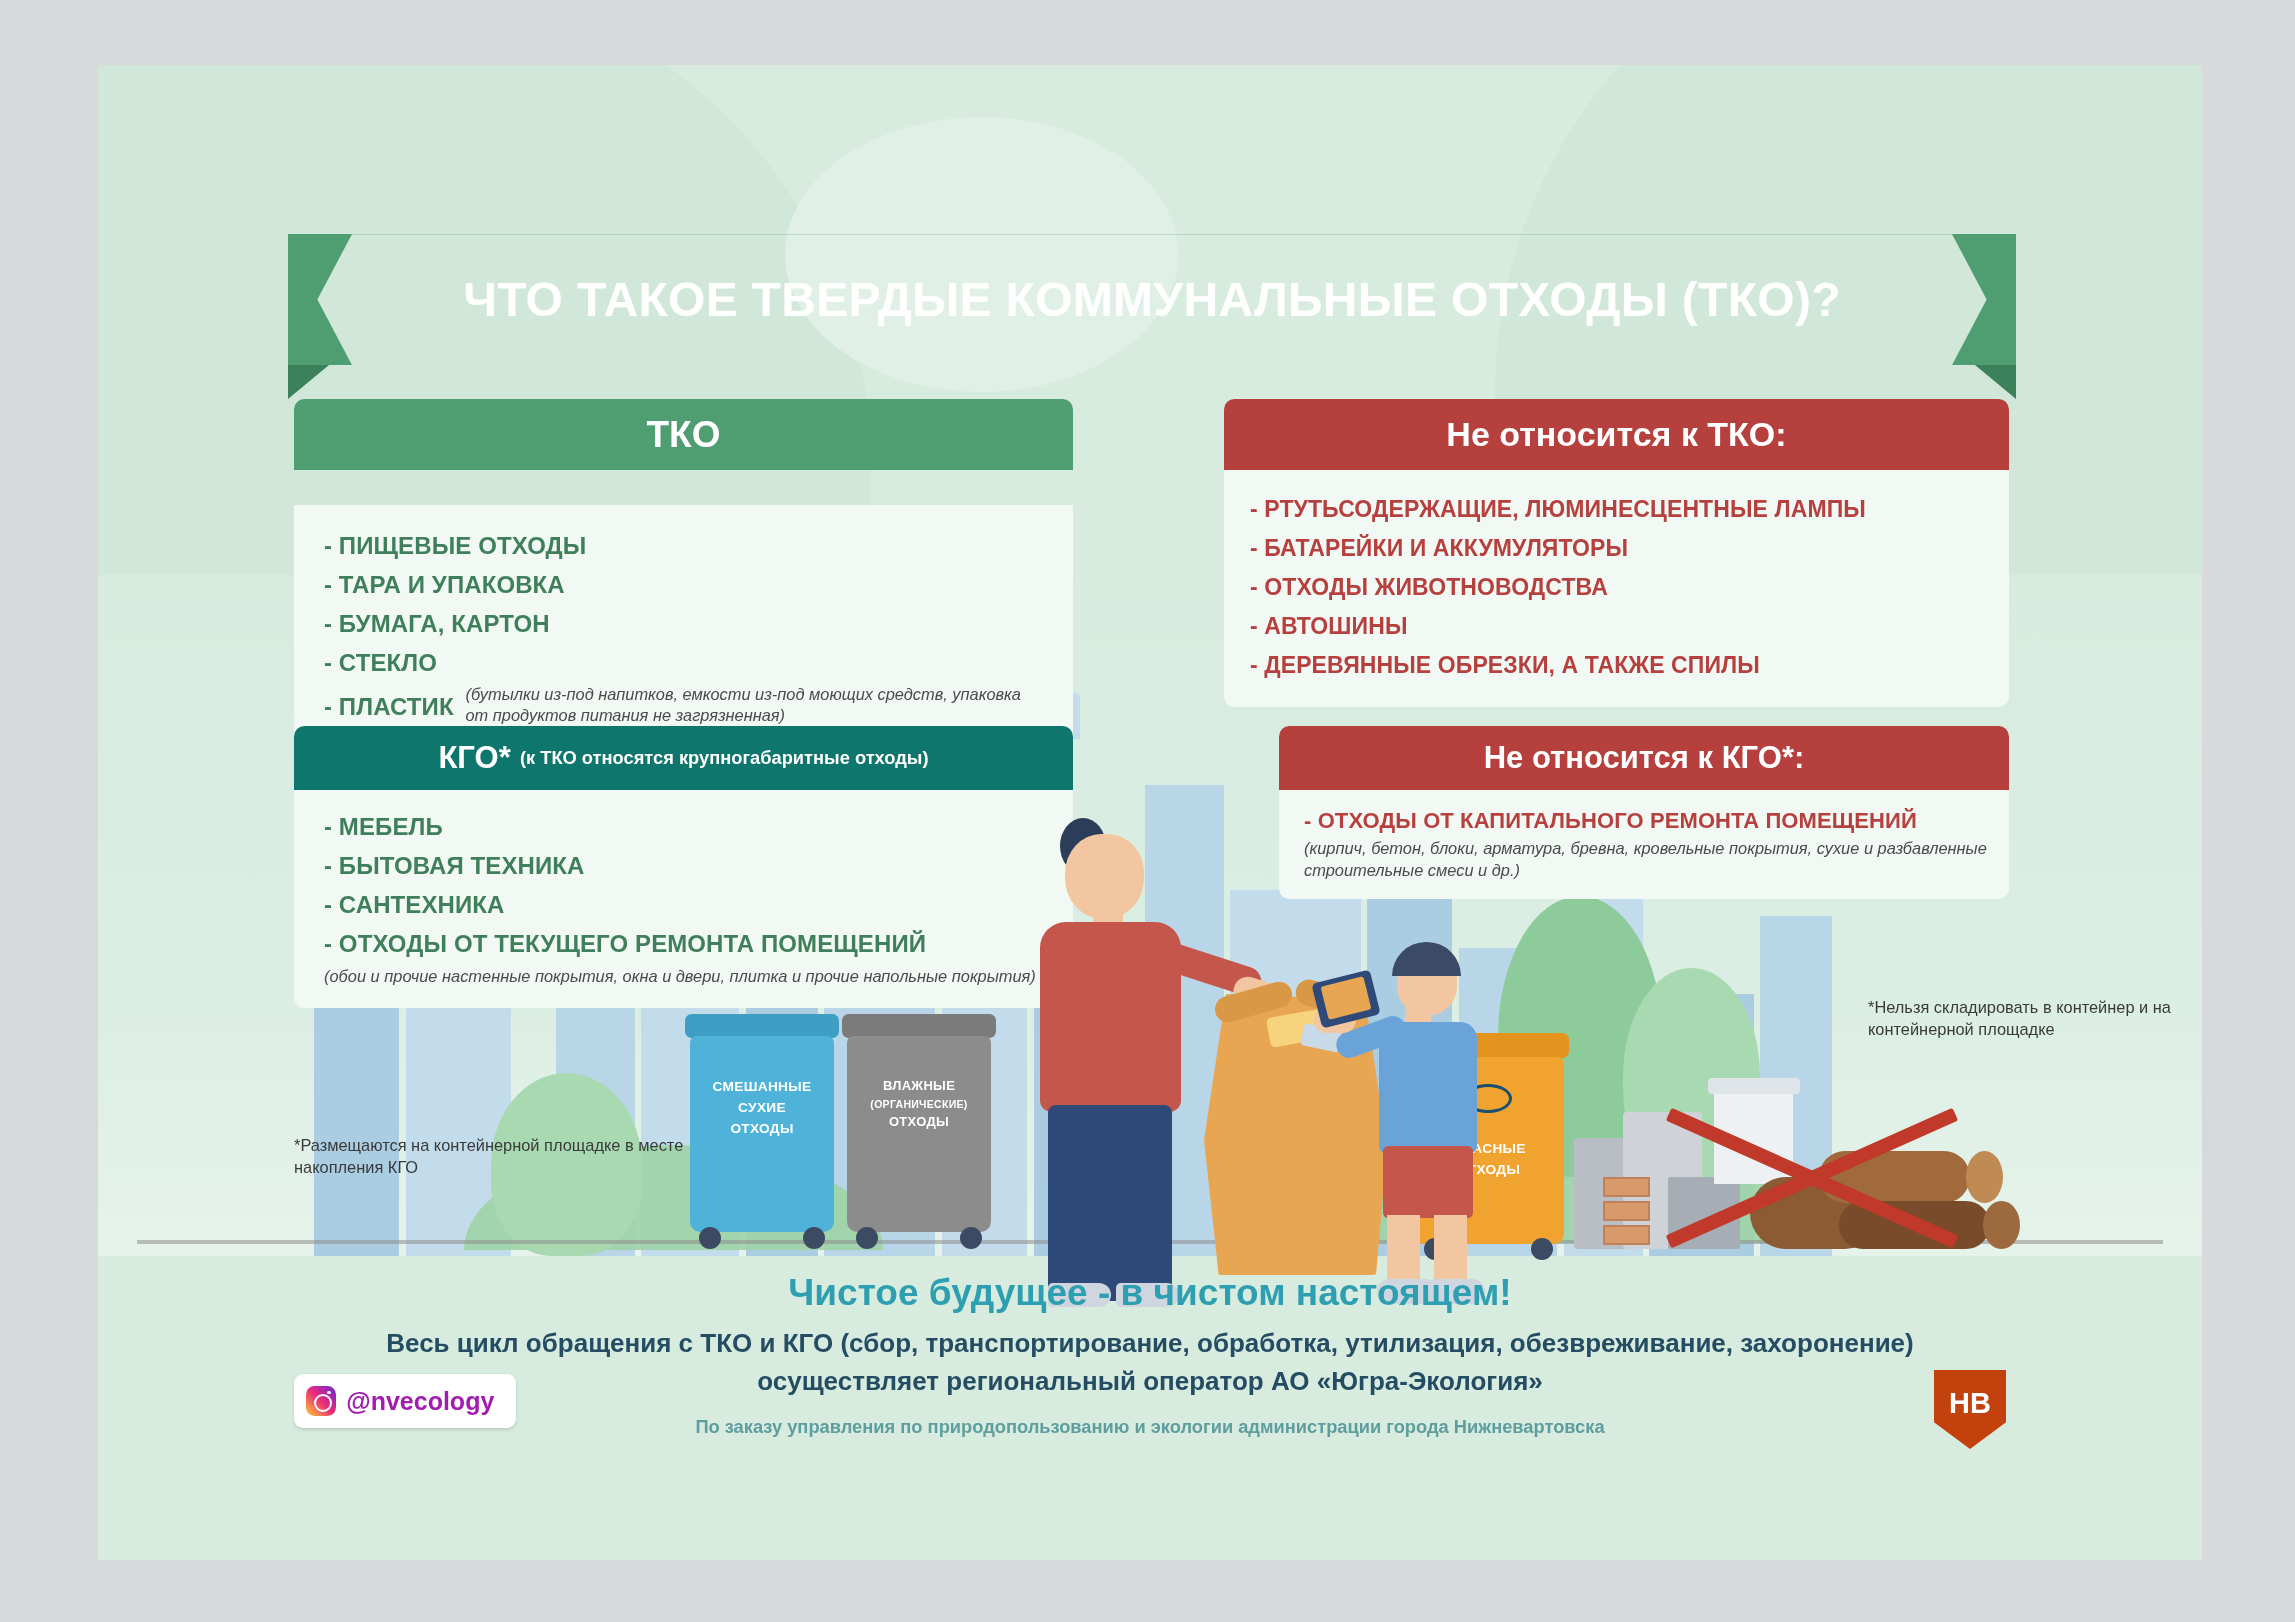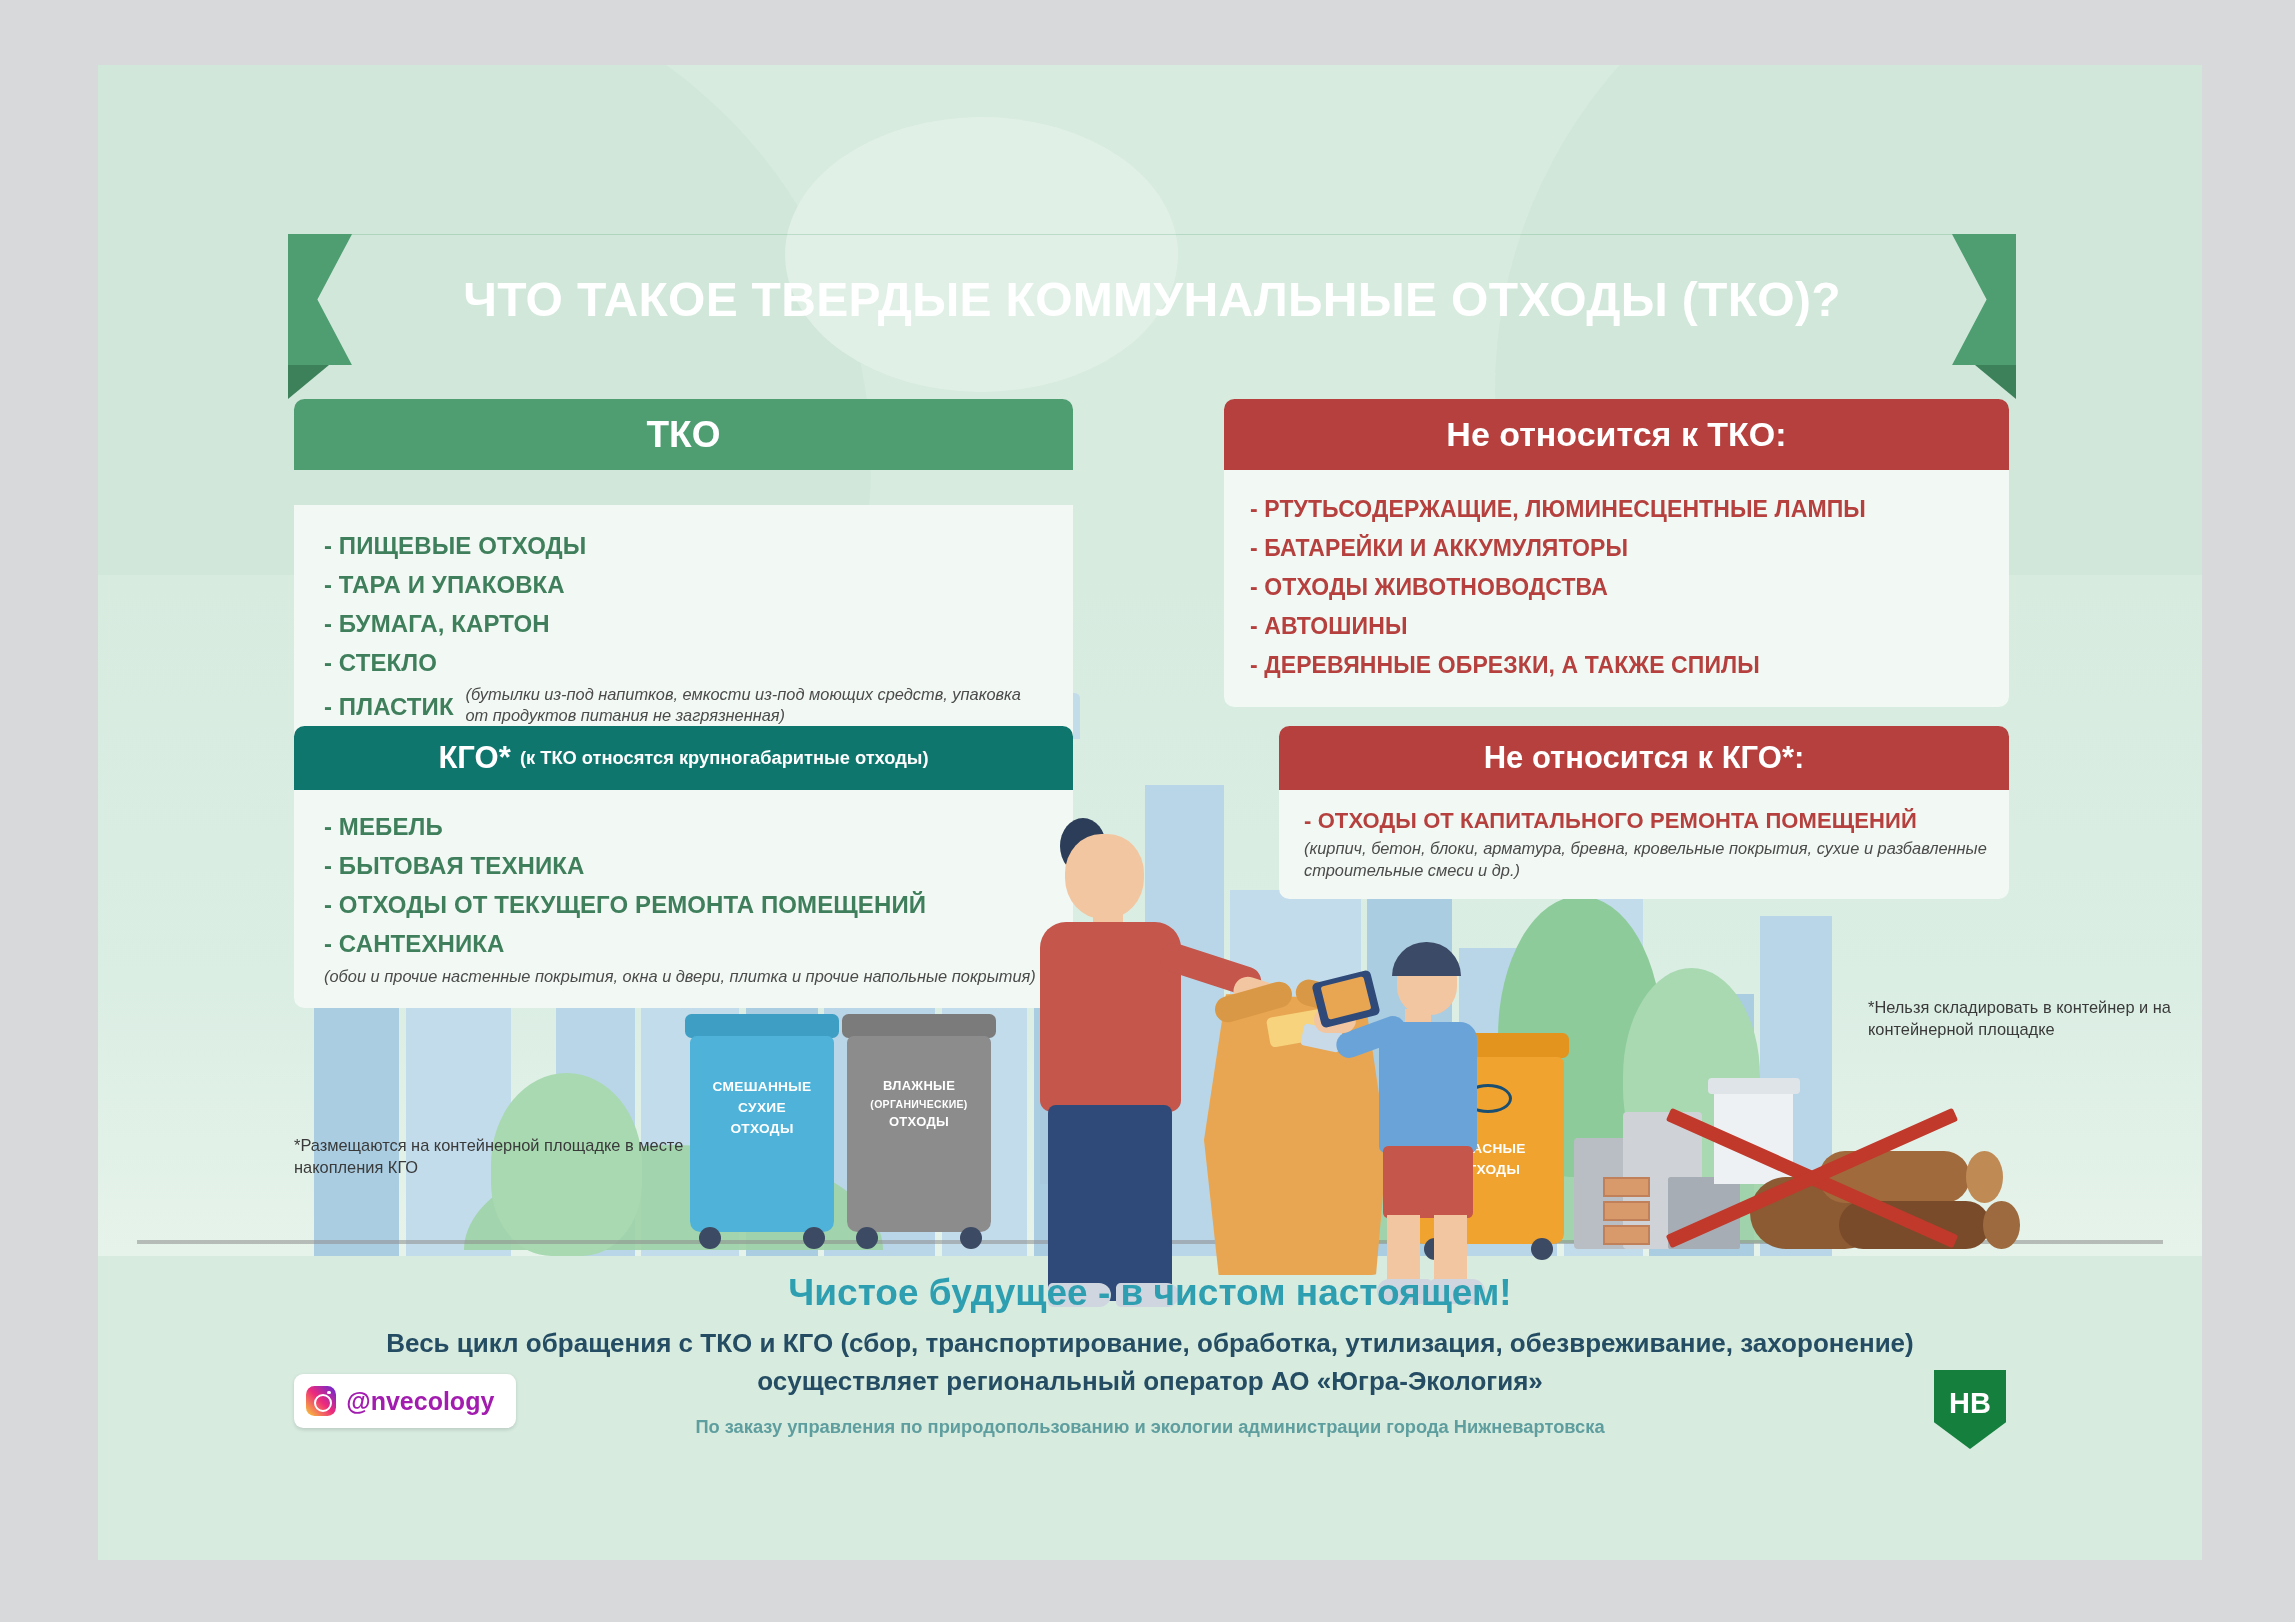--- a/index.html
+++ b/index.html
@@ -146,21 +146,21 @@
     content:""; position:absolute; left:7.9px; top:7.9px; width:14.4px; height:14.4px;
     border:2px solid #fff; border-radius:50%;
   }
   #insta .ig::before{
     content:""; position:absolute; right:5.2px; top:4.6px; width:3.9px; height:3.9px;
     border-radius:50%; background:#fff;
   }
   #insta span { color:#a21caf; font-size:25px; font-weight:bold; }
   #logo {
     position:absolute; right:196px; top:1305px; width:72px; height:79px;
-    background:#15803d; clip-path:polygon(0 0,100% 0,100% 66%,50% 100%,0 66%);
+    background:#c2410c; clip-path:polygon(0 0,100% 0,100% 66%,50% 100%,0 66%);
     display:flex; align-items:center; justify-content:center;
     color:#fff; font-size:29px; font-weight:bold; padding-bottom:11.8px;
   }
 </style>
 </head>
 <body>
 
 <div id="poster">
 
   <div class="bg-blob b1"></div>
@@ -236,22 +236,22 @@
   </div>
 
   <div class="card" id="card-kgo">
     <div class="card-head">
       <span>КГО*</span>
       <span class="small">(к ТКО относятся крупногабаритные отходы)</span>
     </div>
     <div class="card-body">
       <div class="bullet">- МЕБЕЛЬ</div>
       <div class="bullet">- БЫТОВАЯ ТЕХНИКА</div>
+      <div class="bullet">- САНТЕХНИКА</div>
       <div class="bullet">- ОТХОДЫ ОТ ТЕКУЩЕГО РЕМОНТА ПОМЕЩЕНИЙ</div>
-      <div class="bullet">- САНТЕХНИКА</div>
       <div class="note">(обои и прочие настенные покрытия, окна и двери, плитка и прочие напольные покрытия)</div>
     </div>
   </div>
   <div class="footnote" id="fn-kgo">*Размещаются на контейнерной площадке в месте накопления КГО</div>
 
   <div class="card" id="card-nkgo">
     <div class="card-head">Не относится к КГО*:</div>
     <div class="card-body">
       <div class="bullet">- ОТХОДЫ ОТ КАПИТАЛЬНОГО РЕМОНТА ПОМЕЩЕНИЙ</div>
       <div class="note">(кирпич, бетон, блоки, арматура, бревна, кровельные покрытия, сухие и разбавленные строительные смеси и др.)</div>

